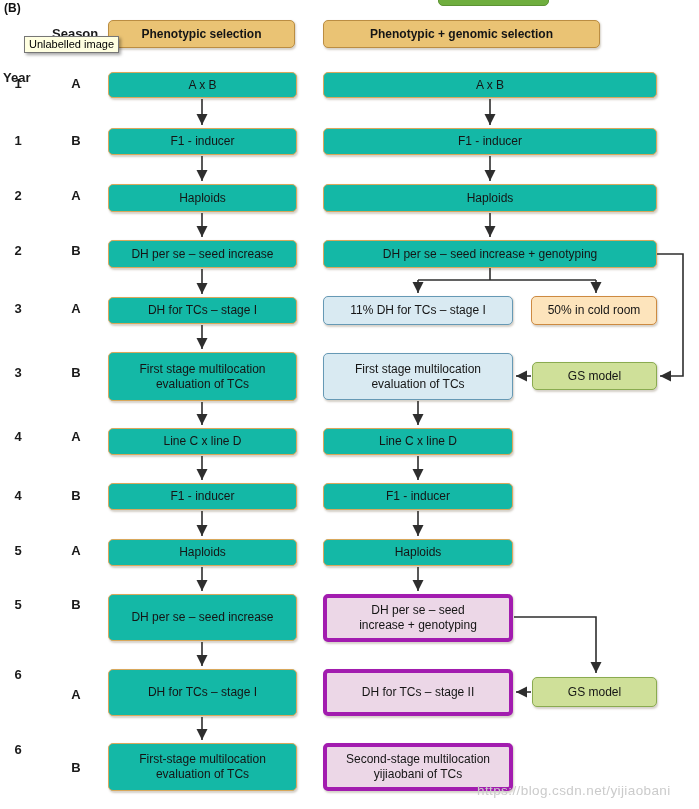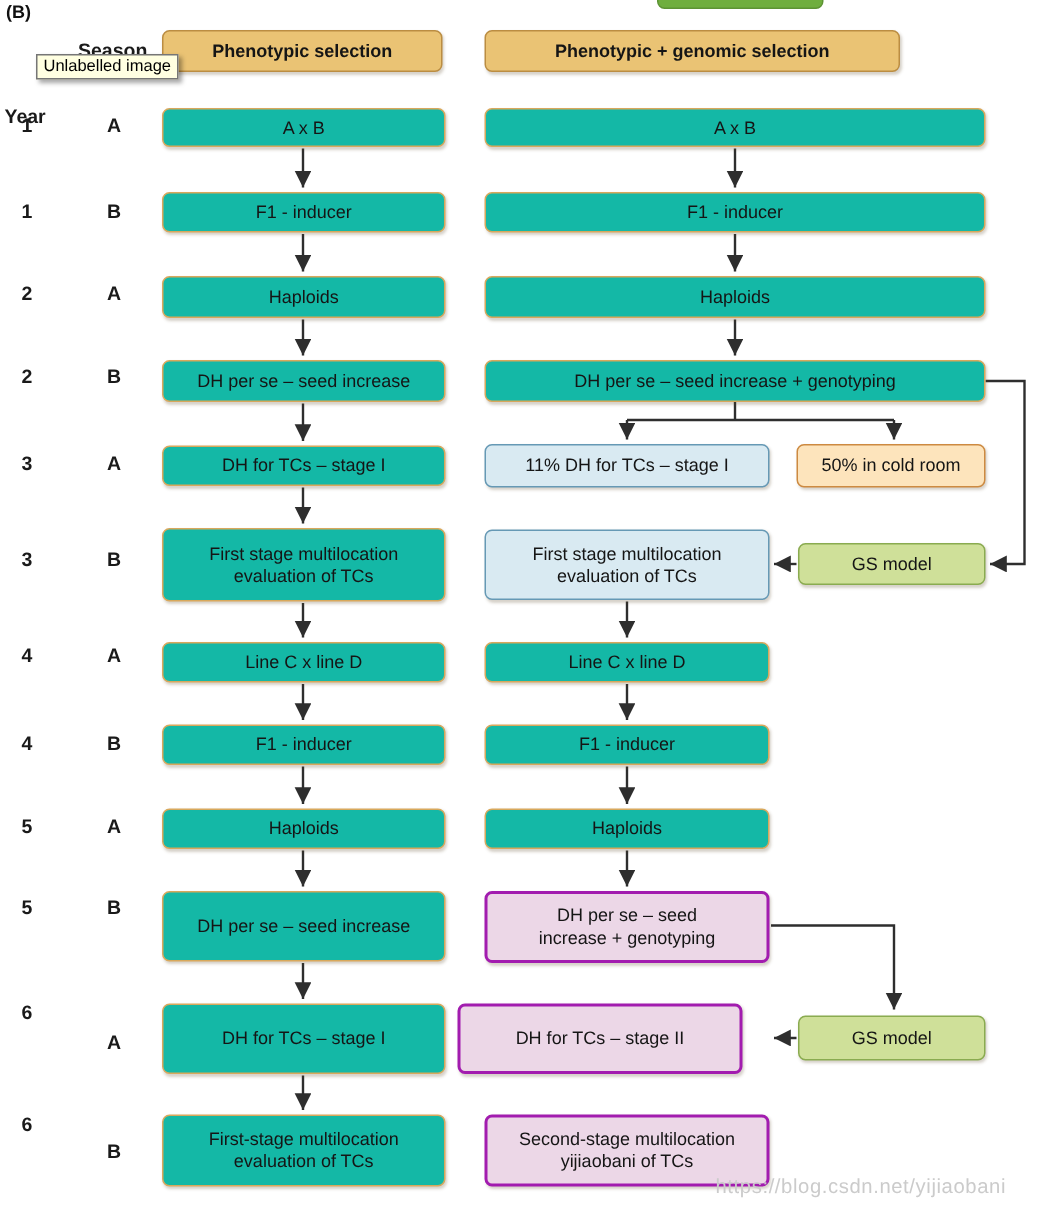--- a/index.html
+++ b/index.html
@@ -7,21 +7,21 @@
           font-family:"Liberation Sans",sans-serif;overflow:hidden;}
   svg.arrows{position:absolute;left:0;top:0;z-index:1;}
   .node{position:absolute;box-sizing:border-box;display:flex;align-items:center;justify-content:center;
         text-align:center;border-radius:5px;font-size:12px;color:#151515;line-height:1.22;
         white-space:pre-line;z-index:2;box-shadow:1px 1.5px 2px rgba(90,70,40,0.25);}
   .hdr{background:#eac374;border:1.7px solid #bb8d42;font-weight:700;}
   .cream{background:#14b8a6;border:1.7px solid #d8a85c;}
   .blue{background:#d9eaf2;border:1.7px solid #6699b5;}
   .orange{background:#fde4bc;border:1.7px solid #cd8a41;}
   .green{background:#cfe099;border:1.7px solid #8aab50;}
-  .pink{background:#ecd7e7;border:2px solid #a21caf;}
+  .pink{background:#ecd7e7;border:4px solid #a21caf;}
   .ylabel{position:absolute;font-weight:700;font-size:13px;color:#1a1a1a;width:24px;
           text-align:center;z-index:3;line-height:14px;}
   .figlabel{position:absolute;left:4px;top:1px;font-weight:700;font-size:12px;color:#111;z-index:3;}
   .colhead{position:absolute;top:26px;font-weight:700;font-size:13px;color:#1a1a1a;z-index:3;}
   .tooltip{position:absolute;left:24px;top:36px;height:15px;background:#ffffe1;border:1px solid #767676;
            font-size:11px;line-height:14px;padding:0 4px;color:#000;white-space:nowrap;
            box-shadow:2px 2px 3px rgba(0,0,0,0.35);z-index:20;}
   .greenstrip{position:absolute;left:438px;top:-14px;width:111px;height:20px;background:#6fae3e;
               border:1.6px solid #5d9334;border-radius:5px;z-index:2;box-sizing:border-box;}
   .watermark{position:absolute;left:477px;top:783px;font-size:13.5px;color:#cbcbcb;
@@ -129,21 +129,21 @@
   <div class="node blue" style="left:323px;top:296px;width:190px;height:29px">11% DH for TCs – stage I</div>
   <div class="node orange" style="left:531px;top:296px;width:126px;height:29px">50% in cold room</div>
   <div class="node blue" style="left:323px;top:353px;width:190px;height:47px">First stage multilocation
 evaluation of TCs</div>
   <div class="node green" style="left:532px;top:362px;width:125px;height:28px">GS model</div>
   <div class="node cream" style="left:323px;top:428px;width:190px;height:27px">Line C x line D</div>
   <div class="node cream" style="left:323px;top:483px;width:190px;height:27px">F1 - inducer</div>
   <div class="node cream" style="left:323px;top:539px;width:190px;height:27px">Haploids</div>
   <div class="node pink" style="left:323px;top:594px;width:190px;height:48px">DH per se – seed
 increase + genotyping</div>
-  <div class="node pink" style="left:305px;top:669px;width:190px;height:47px">DH for TCs – stage II</div>
+  <div class="node pink" style="left:323px;top:669px;width:190px;height:47px">DH for TCs – stage II</div>
   <div class="node green" style="left:532px;top:677px;width:125px;height:30px">GS model</div>
   <div class="node pink" style="left:323px;top:743px;width:190px;height:48px">Second-stage multilocation
 yijiaobani of TCs</div>
 
   <div class="tooltip">Unlabelled image</div>
   <div class="watermark">https://blog.csdn.net/yijiaobani</div>
 
 </div>
 
 </body></html>

